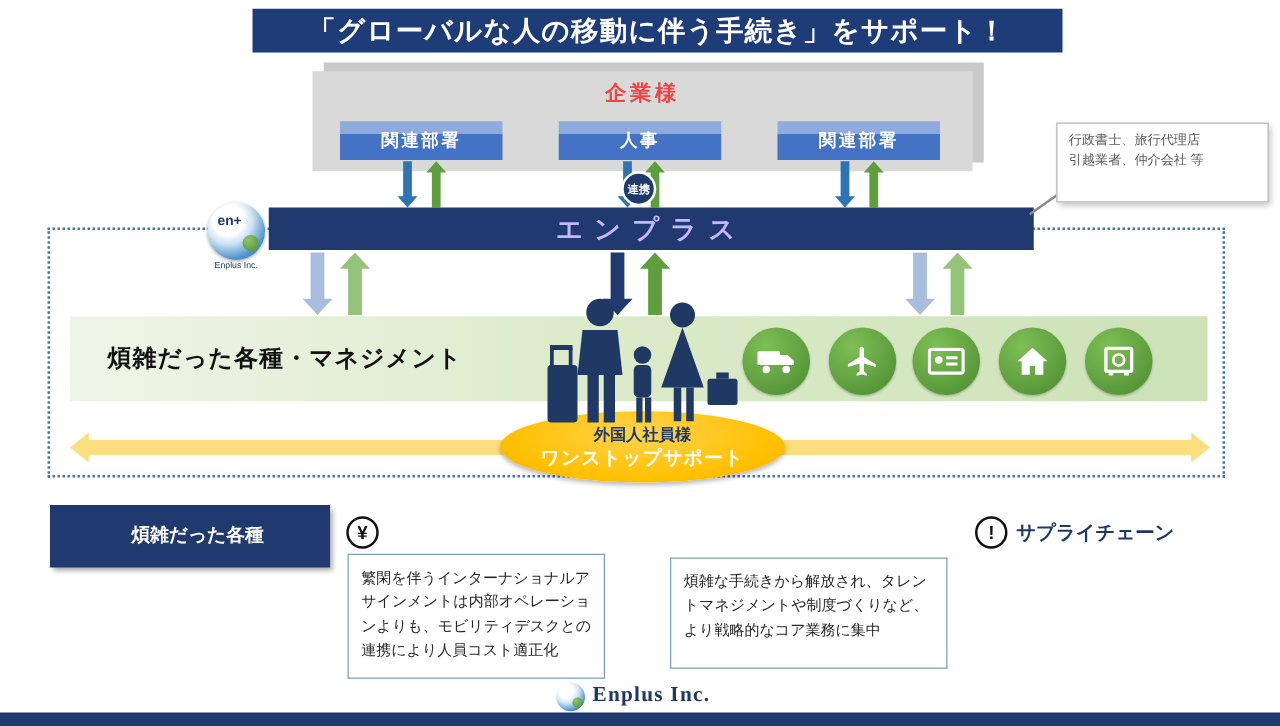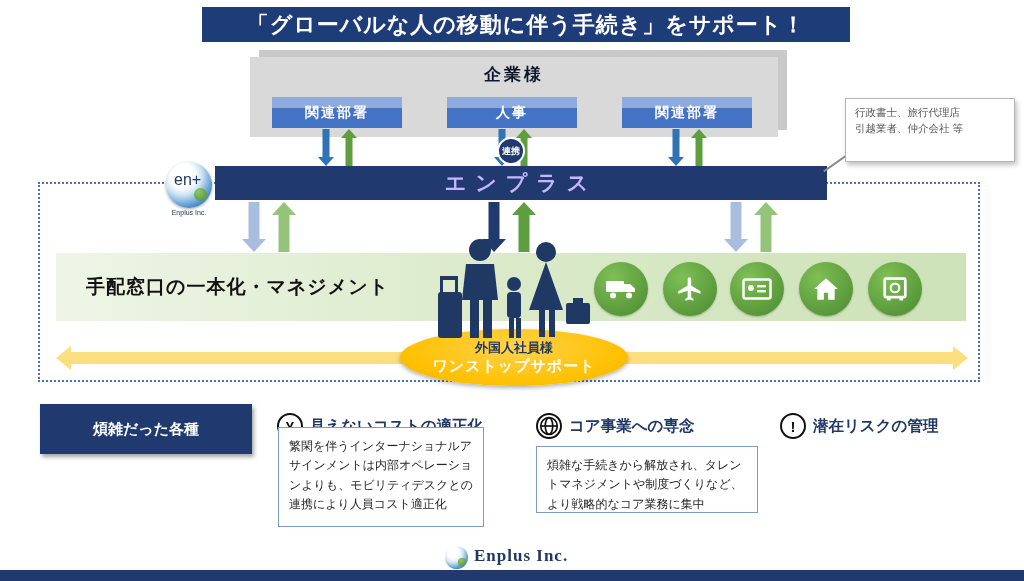--- a/index.html
+++ b/index.html
@@ -7,21 +7,21 @@
           font-family:"Liberation Sans","DejaVu Sans",sans-serif;}
 
   
   .title-banner{position:absolute;left:157px;top:7px;width:648px;height:35px;background:#1E3C78;
     color:#fff;font-size:22px;font-weight:bold;display:flex;align-items:center;justify-content:center;letter-spacing:1px;margin-left:45px;}
 
   
   .company-box{position:absolute;left:250px;top:57px;width:528px;height:80px;background:#D9D9D9;
     box-shadow:9px -7px 0 #C9C9C9;}
   .company-label{position:absolute;left:250px;top:63px;width:528px;text-align:center;font-size:17px;
-    font-weight:bold;color:#0f172a;letter-spacing:3px;}
+    font-weight:bold;color:#ef4444;letter-spacing:3px;}
   .dept{position:absolute;top:97px;width:130px;height:31px;
     background:linear-gradient(180deg,#8FAADC 0%,#8FAADC 34%,#4472C4 34%,#4472C4 100%);
     color:#fff;font-size:14px;font-weight:bold;display:flex;align-items:center;justify-content:center;letter-spacing:2px;}
   .dept1{left:272px}.dept2{left:447px}.dept3{left:622px}
 
   
   .varrow{position:absolute;}
   .varrow .shaft{position:absolute;left:50%;transform:translateX(-50%);background:currentColor;width:7px;}
   .varrow.down .shaft{top:0;bottom:8px;}
   .varrow.down .head{position:absolute;bottom:0;left:50%;transform:translateX(-50%);width:0;height:0;
@@ -46,21 +46,21 @@
     z-index:6;box-sizing:border-box;}
 
   
   .enplus-bar{position:absolute;left:215px;top:166px;width:612px;height:34px;background:#203A6F;color:#c4b5fd;
     font-size:21px;font-weight:bold;display:flex;align-items:center;justify-content:center;letter-spacing:9px;z-index:4;}
   .logo-sphere{position:absolute;left:166px;top:162px;width:46px;height:46px;border-radius:50%;z-index:5;
     background:radial-gradient(circle at 36% 30%, #ffffff 0%, #ffffff 28%, #cfe4f3 44%, #4f94cd 72%, #1d5f9e 100%);
     box-shadow:0 1px 3px rgba(0,0,0,.35);}
   .logo-sphere::after{content:"";position:absolute;right:5px;bottom:7px;width:13px;height:13px;border-radius:50%;
     background:radial-gradient(circle at 35% 30%, #8cc765, #4e8a33);}
-  .logo-mark{position:absolute;left:8px;top:9px;font-size:16px;font-weight:normal;color:#1F3864;}
+  .logo-mark{position:absolute;left:8px;top:9px;font-size:11px;font-weight:bold;color:#1F3864;}
   .logo-sub{position:absolute;left:158px;top:209px;width:62px;text-align:center;font-size:7px;color:#1F3864;}
 
   
   .sp-box{position:absolute;left:845px;top:98px;width:170px;height:64px;background:#fff;border:1px solid #b5b5b5;
     box-shadow:2px 3px 5px rgba(0,0,0,.25);padding:6px 9px;box-sizing:border-box;z-index:6;}
   .sp-title{font-size:12px;font-weight:bold;color:#1a1a1a;margin-bottom:3px;}
   .sp-line{font-size:10.5px;color:#595959;line-height:1.5;}
   .sp-pointer{position:absolute;left:818px;top:152px;width:32px;height:2px;background:#8a8a8a;
     transform:rotate(-35deg);transform-origin:right center;z-index:5;}
 
@@ -84,32 +84,32 @@
 
   .onestop{position:absolute;left:400px;top:329px;width:228px;height:57px;border-radius:50%;z-index:5;
     background:radial-gradient(ellipse at 50% 32%, #FFD34D 0%, #FFC000 68%, #EDA800 100%);
     display:flex;flex-direction:column;align-items:center;justify-content:center;box-shadow:0 2px 4px rgba(0,0,0,.3);}
   .onestop .l1{font-size:13px;font-weight:bold;color:#1F3864;}
   .onestop .l2{font-size:15px;font-weight:bold;color:#fff;letter-spacing:1px;}
 
   
   .nbox{position:absolute;left:40px;width:212px;height:50px;background:#203A6F;color:#fff;
     display:flex;flex-direction:column;align-items:center;justify-content:center;
-    font-size:15px;font-weight:bold;line-height:1.5;box-shadow:2px 3px 4px rgba(0,0,0,.35);}
+    font-size:15px;font-weight:bold;line-height:1.5;box-shadow:2px 3px 4px rgba(0,0,0,.35);padding-left:12px;}
   .nbox1{top:404px}.nbox2{top:486px}
   .hl{color:#FFC000;}
   .benefit-head{position:absolute;display:flex;align-items:center;gap:7px;}
   .bh1{left:277px;top:413px}.bh2{left:536px;top:413px}.bh3{left:780px;top:413px}
   .bicon{width:26px;height:26px;border:2.5px solid #111;border-radius:50%;display:flex;align-items:center;
     justify-content:center;font-weight:bold;font-size:15px;color:#111;box-sizing:border-box;flex:0 0 auto;}
   .btitle{font-size:15.5px;font-weight:bold;color:#1F3864;white-space:nowrap;}
   .bbody{position:absolute;border:1.5px solid #7C9CC8;background:#fff;padding:9px 10px;font-size:12px;
     color:#262626;line-height:1.62;box-sizing:border-box;}
-  .bb1{left:278px;top:427px;width:206px;height:100px}
-  .bb2{left:536px;top:446px;width:222px;height:67px}
+  .bb1{left:278px;top:443px;width:206px;height:100px}
+  .bb2{left:536px;top:446px;width:222px;height:89px}
   .bb3{left:780px;top:446px;width:229px;height:94px}
 
   
   .footer-logo{position:absolute;left:445px;top:546px;width:23px;height:23px;border-radius:50%;
     background:radial-gradient(circle at 36% 30%, #ffffff 0%, #ffffff 25%, #cfe4f3 45%, #4f94cd 72%, #1d5f9e 100%);}
   .footer-logo::after{content:"";position:absolute;right:2px;bottom:3px;width:8px;height:8px;border-radius:50%;
     background:radial-gradient(circle at 35% 30%, #8cc765, #4e8a33);}
   .footer-text{position:absolute;left:474px;top:546px;font-family:"Liberation Serif",serif;font-size:17px;
     font-weight:bold;color:#1F3864;letter-spacing:1px;}
   .bottom-bar{position:absolute;left:0;top:570px;width:1024px;height:11px;background:#203A6F;}
@@ -160,21 +160,21 @@
   <div class="logo-sub">Enplus Inc.</div>
 
   <div class="sp-pointer"></div>
   <div class="sp-box">
     <div class="sp-line">行政書士、旅行代理店</div>
     <div class="sp-line">引越業者、仲介会社 等</div>
   </div>
 
   <div class="frame"></div>
   <div class="band">
-    <div class="band-label">手配窓口の一本化・マネジメント</div>
+    <div class="band-label">煩雑だった各種・マネジメント</div>
   </div>
 
   <div class="varrow down big ba ba-d1 c-lblue">
       <div class="shaft"></div>
       <div class="head"></div>
     </div>
   <div class="varrow up big ba ba-u1 c-lgreen">
       <div class="shaft"></div>
       <div class="head"></div>
     </div>
@@ -265,38 +265,27 @@
     <div class="l1">外国人社員様</div>
     <div class="l2">ワンストップサポート</div>
   </div>
 
   <div class="nbox nbox1">
     <span>煩雑だった各種</span>
   </div>
 
   <div class="benefit-head bh1">
     <span class="bicon">¥</span>
-    <span class="btitle">見えないコストの適正化</span>
   </div>
   <div class="bbody bb1">繁閑を伴うインターナショナルアサインメントは内部オペレーションよりも、モビリティデスクとの連携により人員コスト適正化</div>
 
-  <div class="benefit-head bh2">
-    <span class="bicon">
-      <svg width="20" height="20" viewBox="0 0 24 24" fill="none" stroke="#111" stroke-width="2">
-        <circle cx="12" cy="12" r="10"></circle>
-          <ellipse cx="12" cy="12" rx="4.5" ry="10"></ellipse>
-          <line x1="2" y1="12" x2="22" y2="12"></line>
-      </svg>
-    </span>
-    <span class="btitle">コア事業への専念</span>
-  </div>
   <div class="bbody bb2">煩雑な手続きから解放され、タレントマネジメントや制度づくりなど、より戦略的なコア業務に集中</div>
 
   <div class="benefit-head bh3">
     <span class="bicon">!</span>
-    <span class="btitle">潜在リスクの管理</span>
+    <span class="btitle">サプライチェーン</span>
   </div>
 
   <div class="footer-logo"></div>
   <div class="footer-text">Enplus Inc.</div>
   <div class="bottom-bar"></div>
 
 </div>
 
 </body></html>

